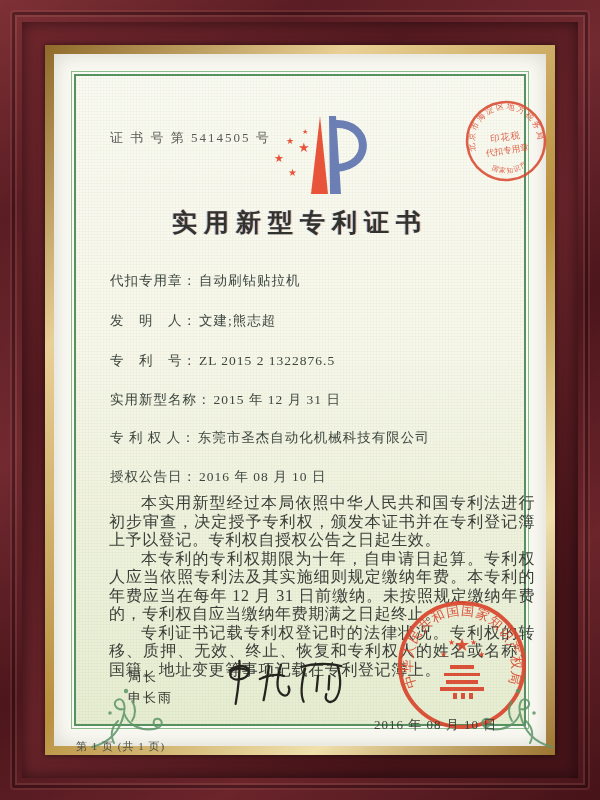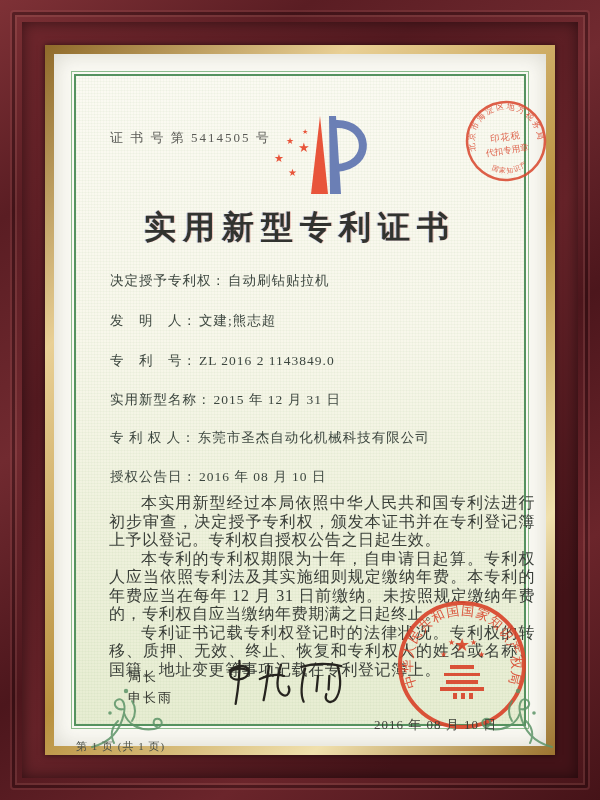--- a/index.html
+++ b/index.html
@@ -28,21 +28,21 @@
     background:
       repeating-linear-gradient(0deg, rgba(130,170,110,.06) 0 1px, rgba(0,0,0,0) 1px 3px),
       repeating-linear-gradient(90deg, rgba(130,170,110,.05) 0 1px, rgba(0,0,0,0) 1px 3px),
       linear-gradient(180deg,#fbfaf2 0%,#f8f7eb 40%,#f0f2de 68%,#e7edd2 100%);}
 
   
   .cert-no{position:absolute;left:34px;top:53px;font-size:13px;color:#5a5a56;
     letter-spacing:2px;}
   .logo{position:absolute;left:186px;top:34px;width:120px;height:92px;}
   .cert-title{position:absolute;left:0;top:130px;width:100%;text-align:center;
-    font-size:32px;color:#31332f;letter-spacing:7px;font-weight:600;
+    font-size:25px;color:#31332f;letter-spacing:7px;font-weight:600;
     text-shadow:1px 0 0 rgba(205,70,60,.28),-1px 0 0 rgba(70,95,200,.28);}
 
   .field{position:absolute;left:34px;font-size:13.5px;color:#3c463f;white-space:nowrap;}
   .field .lbl{letter-spacing:1px;}
   .field .val{margin-left:2px;letter-spacing:1px;}
 
   .paras{position:absolute;left:33px;top:418px;width:426px;font-size:16px;
     line-height:18.5px;color:#3a3f39;text-align:justify;}
   .paras p{margin:0;text-indent:2em;letter-spacing:.6px;}
 
@@ -90,27 +90,27 @@
           <text x="36" y="42" font-size="13" fill="#e8543a">★</text>
           <text x="24" y="34" font-size="9" fill="#e8543a">★</text>
           <text x="12" y="52" font-size="11" fill="#e8543a">★</text>
           <text x="26" y="66" font-size="10" fill="#e8543a">★</text>
           <text x="40" y="24" font-size="7" fill="#e8543a">★</text>
         </svg>
 
         <div class="cert-title">实用新型专利证书</div>
 
         <div class="field" style="top:196px">
-          <span class="lbl">决定授予专利权：</span><span class="val">自动刷钻贴拉机</span>
+          <span class="lbl">代扣专用章：</span><span class="val">自动刷钻贴拉机</span>
         </div>
         <div class="field" style="top:236px">
           <span class="lbl">发　明　人：</span><span class="val">文建;熊志超</span>
         </div>
         <div class="field" style="top:276px">
-          <span class="lbl">专　利　号：</span><span class="val">ZL 2016 2 1143849.0</span>
+          <span class="lbl">专　利　号：</span><span class="val">ZL 2015 2 1322876.5</span>
         </div>
         <div class="field" style="top:315px">
           <span class="lbl">实用新型名称：</span><span class="val">2015 年 12 月 31 日</span>
         </div>
         <div class="field" style="top:353px">
           <span class="lbl">专 利 权 人：</span><span class="val">东莞市圣杰自动化机械科技有限公司</span>
         </div>
         <div class="field" style="top:392px">
           <span class="lbl">授权公告日：</span><span class="val">2016 年 08 月 10 日</span>
         </div>

